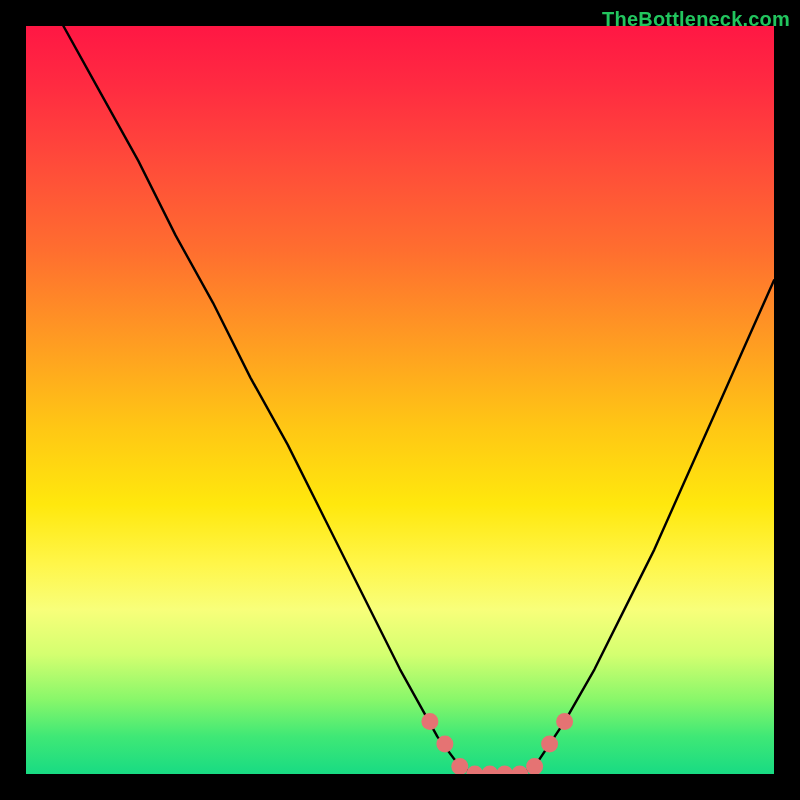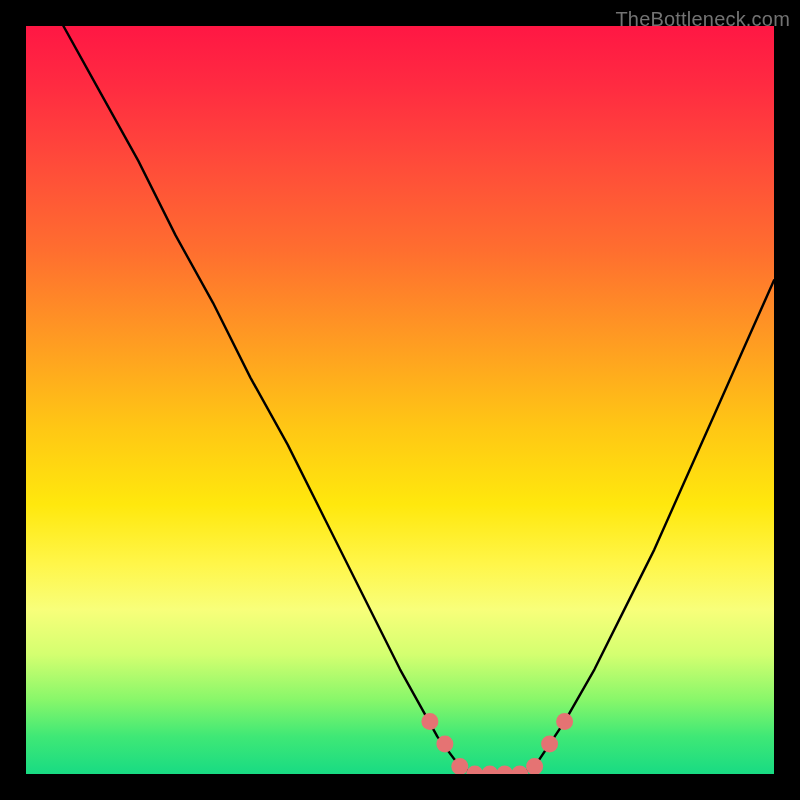--- a/index.html
+++ b/index.html
@@ -47,24 +47,24 @@
     position: absolute;
     left: 0;
     top: 0;
     width: 748px;
     height: 748px;
   }
   .attribution {
     position: absolute;
     top: 8px;
     right: 10px;
-    color: #737373;
+    color: #22c55e;
     font-size: 20px;
     letter-spacing: 0.2px;
-    font-weight: 400;
+    font-weight: 700;
   }
 </style>
 </head>
 <body>
 
 <div class="attribution">TheBottleneck.com</div>
 
 <div class="frame">
   <div class="plot-area"></div>
 

